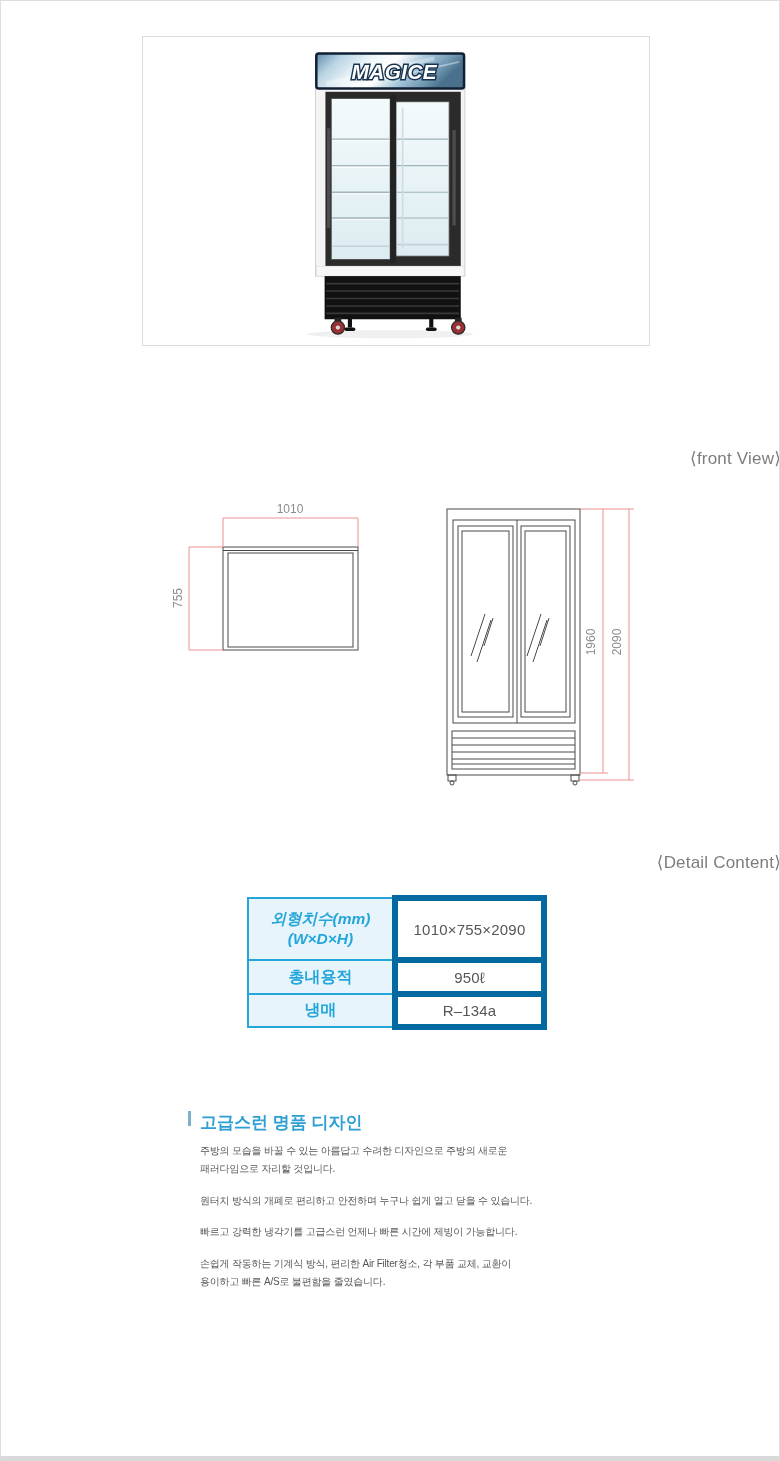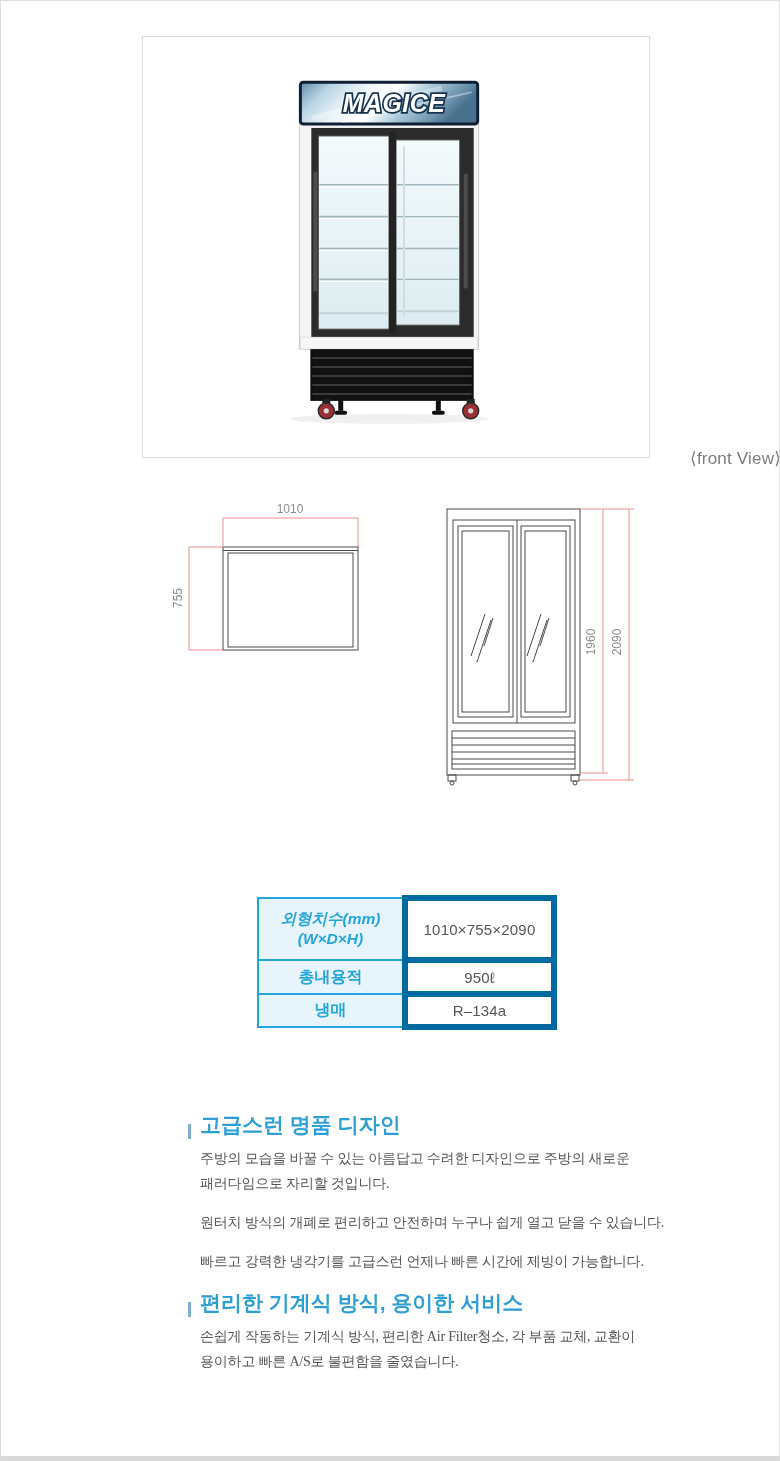--- a/index.html
+++ b/index.html
@@ -3,56 +3,56 @@
 <meta charset="utf-8">
 <style>
   html,body{margin:0;padding:0;background:#fff;}
   .page{
     position:relative;width:780px;height:1461px;background:#ffffff;
     border:1px solid #dedede;border-bottom:5px solid #d9d9d9;box-sizing:border-box;
     font-family:"Liberation Sans", sans-serif;overflow:hidden;
   }
   
   .photo-box{
-    position:absolute;left:141px;top:35px;width:508px;height:422px;
+    position:absolute;left:141px;top:35px;width:508px;height:310px;
     border:1px solid #dcdcdc;background:#fff;box-sizing:border-box;text-align:right;
   }
   .photo-box svg{display:block;width:100%;height:100%;}
   
   .caption{
     position:absolute;left:0;width:780px;text-align:right;
     font-size:17px;color:#7d7d7d;letter-spacing:.2px;
   }
   .caption.front{top:447px;}
   .caption.detail{top:851px;}
   
   .drawings{position:absolute;left:170px;top:495px;}
   .dim-label{fill:#8c8c8c;font-size:12px;font-family:"Liberation Sans",sans-serif;}
   
   .spec-table{
     position:absolute;left:246px;top:894px;width:296px;
-    border-collapse:collapse;table-layout:fixed;margin-left:10px;
+    border-collapse:collapse;table-layout:fixed;
   }
   .spec-table td{padding:0;text-align:center;vertical-align:middle;box-sizing:border-box;}
   .spec-table td.k{
     width:147px;border:2px solid #24a6da;background:#e8f4fb;
     color:#24a6da;font-weight:bold;font-size:16px;white-space:pre-line;line-height:1.3;
   }
   .spec-table tr:first-child td.k{font-style:italic;font-size:15.5px;}
   .spec-table td.v{
     width:149px;border:6px solid #0369a1;background:#ffffff;
     color:#565656;font-size:15px;letter-spacing:.2px;
   }
   
   .features{position:absolute;left:187px;top:1110px;width:505px;}
   .feature{margin-bottom:14px;}
-  .f-head{display:flex;align-items:flex-end;gap:9px;color:#2d9fd3;font-weight:bold;font-size:21px;}
+  .f-head{display:flex;align-items:flex-start;gap:9px;color:#2d9fd3;font-weight:bold;font-size:17px;}
   .f-bar{width:3px;height:15px;background:#7fb0d0;flex:0 0 auto;}
-  .f-body{margin:8px 0 0 12px;font-size:14px;color:#555;line-height:1.78;
-    white-space:pre-line;letter-spacing:-0.2px;font-family:Liberation Serif, serif;}
+  .f-body{margin:8px 0 0 12px;font-size:10px;color:#555;line-height:1.78;
+    white-space:pre-line;letter-spacing:-0.2px;}
 </style>
 </head>
 <body>
 
 <div class="page">
 
   <div class="photo-box">
     <svg viewBox="0 0 508 371">
       <defs>
         <linearGradient id="hdr" x1="0" y1="0" x2="1" y2="0.25">
@@ -188,20 +188,21 @@
       <line x1="409" y1="13" x2="463" y2="13"></line>
       <line x1="432" y1="13" x2="432" y2="277"></line>
       <line x1="409" y1="277" x2="437" y2="277"></line>
       <line x1="458" y1="13" x2="458" y2="284"></line>
       <line x1="409" y1="284" x2="463" y2="284"></line>
     </g>
     <text class="dim-label" x="424" y="146" text-anchor="middle" transform="rotate(-90 424 146)">1960</text>
     <text class="dim-label" x="450" y="146" text-anchor="middle" transform="rotate(-90 450 146)">2090</text>
   </svg>
 
+  <div class="caption detail">⟨Detail Content⟩</div>
 
   <table class="spec-table">
     <tbody>
       <tr style="height:62px">
         <td class="k">외형치수(mm)
 (W×D×H)</td>
         <td class="v">1010×755×2090</td>
       </tr>
       <tr style="height:34px">
         <td class="k">총내용적</td>
@@ -223,22 +224,18 @@
       <div class="f-body">주방의 모습을 바꿀 수 있는 아름답고 수려한 디자인으로 주방의 새로운
 패러다임으로 자리할 것입니다.</div>
     </div>
     <div class="feature">
       <div class="f-body">원터치 방식의 개폐로 편리하고 안전하며 누구나 쉽게 열고 닫을 수 있습니다.</div>
     </div>
     <div class="feature">
       <div class="f-body">빠르고 강력한 냉각기를 고급스런 언제나 빠른 시간에 제빙이 가능합니다.</div>
     </div>
     <div class="feature">
-      <div class="f-head">
-        <span class="f-bar"></span>
-        <span>편리한 기계식 방식, 용이한 서비스</span>
-      </div>
       <div class="f-body">손쉽게 작동하는 기계식 방식, 편리한 Air Filter청소, 각 부품 교체, 교환이
 용이하고 빠른 A/S로 불편함을 줄였습니다.</div>
     </div>
   </div>
 
 </div>
 
 </body></html>

